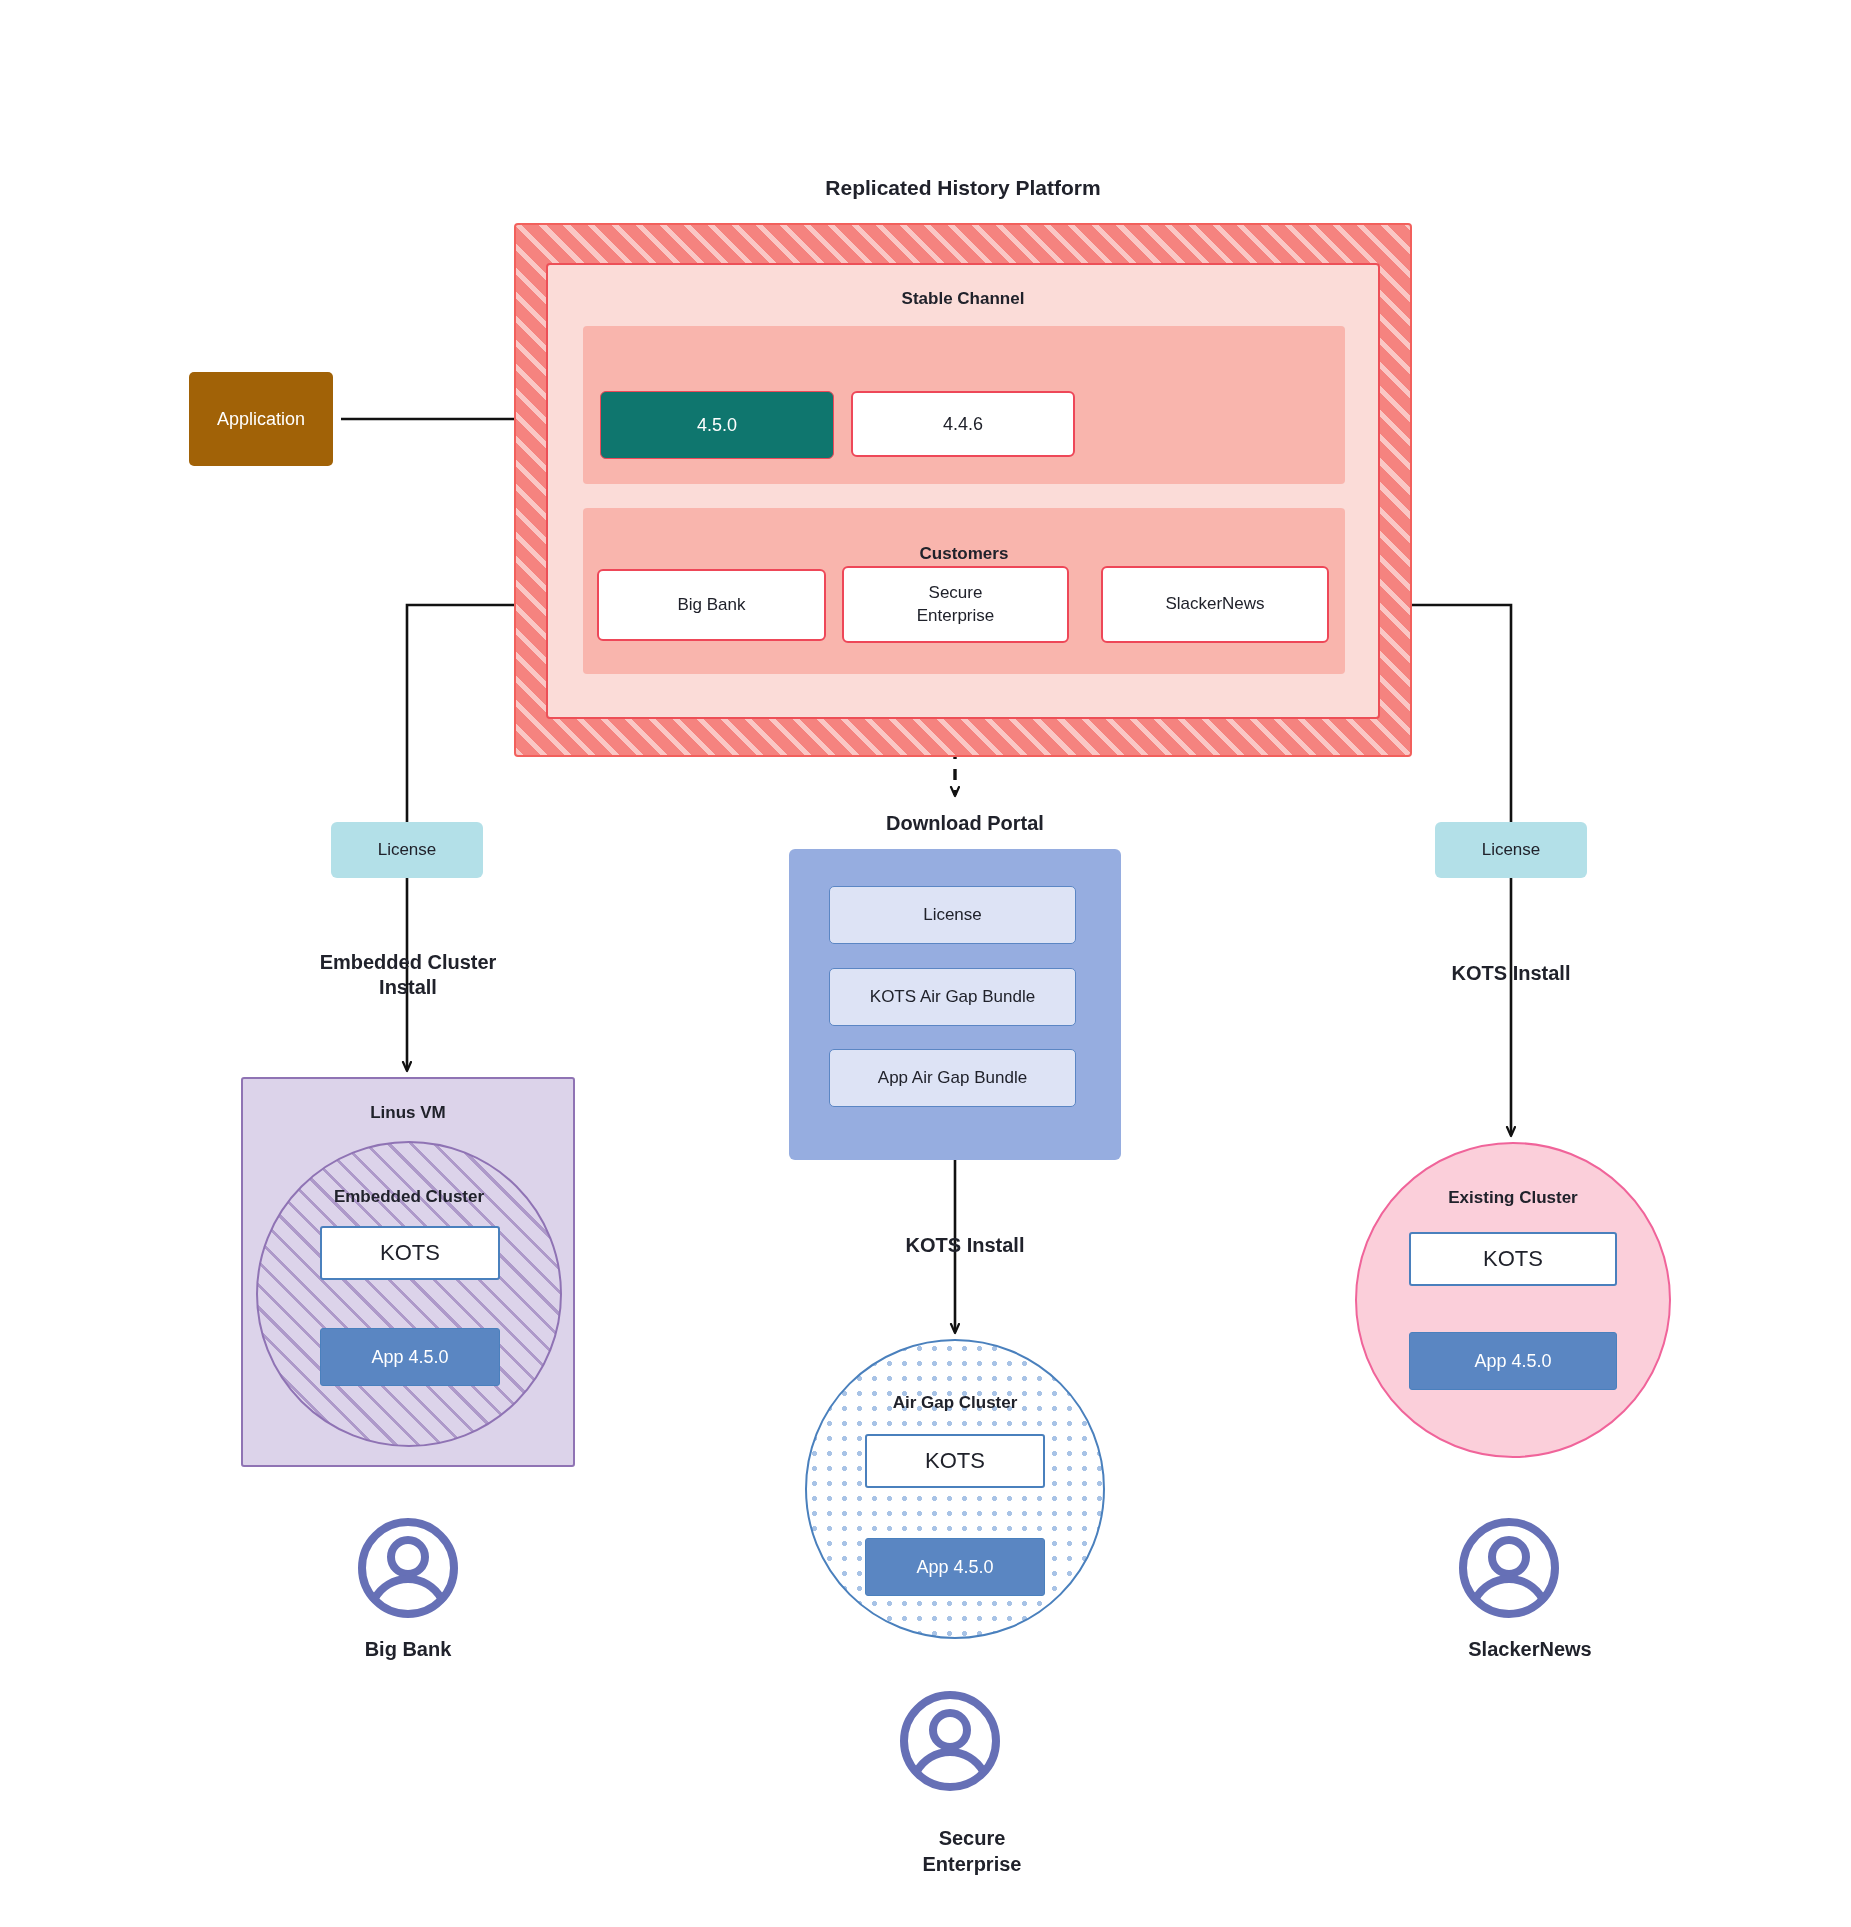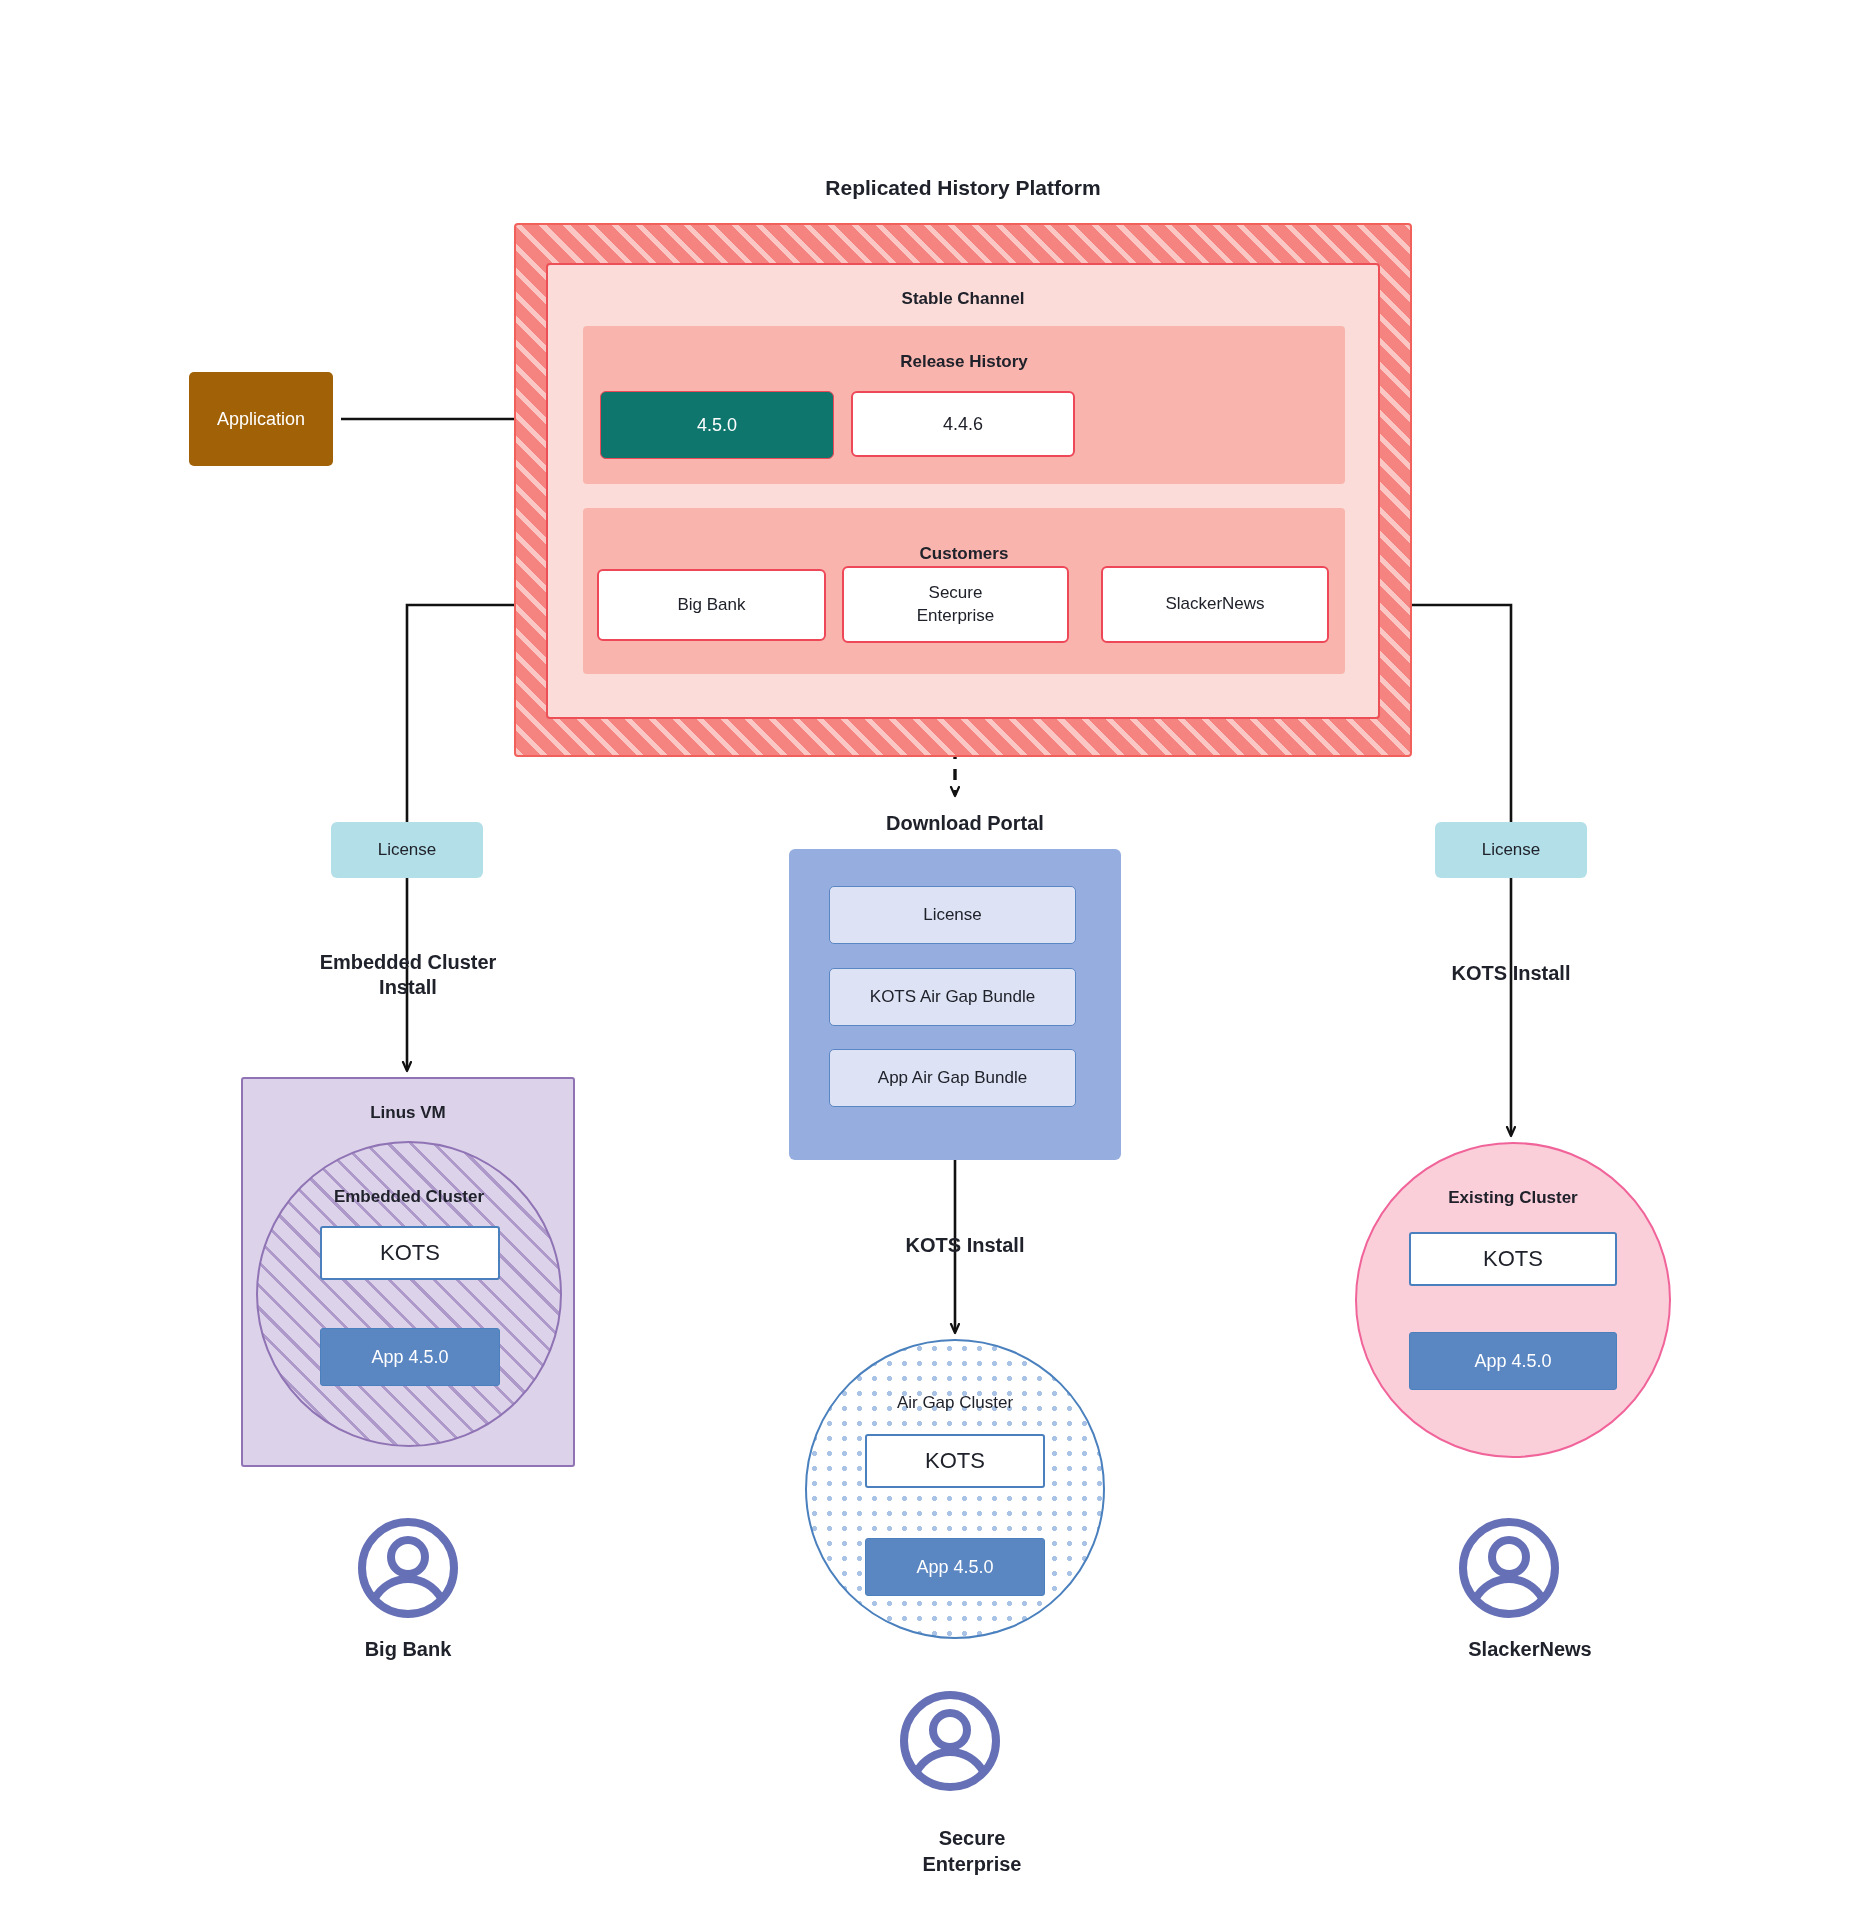--- a/index.html
+++ b/index.html
@@ -88,21 +88,21 @@
            font-size:18px;color:#ffffff;}
   #ec-kots{left:320px;top:1226px;width:180px;height:54px;}
   #ec-app{left:320px;top:1328px;width:180px;height:58px;}
 
   
   #airgap-circle{left:805px;top:1339px;width:300px;height:300px;border-radius:50%;
     background-color:#ffffff;
     background-image:radial-gradient(#a8c3e6 2.6px, rgba(0,0,0,0) 2.7px);
     background-size:15px 15px;
     border:2px solid #4a80bd;}
-  #airgap-title{left:805px;top:1390px;width:300px;height:26px;font-size:17px;font-weight:400;color:#20222b;}
+  #airgap-title{left:805px;top:1390px;width:300px;height:26px;font-size:17px;font-weight:700;color:#20222b;}
   #ag-kots{left:865px;top:1434px;width:180px;height:54px;}
   #ag-app{left:865px;top:1538px;width:180px;height:58px;}
 
   
   #existing-circle{left:1355px;top:1142px;width:316px;height:316px;border-radius:50%;
     background:#fbcfda;border:2px solid #f0649a;}
   #existing-title{left:1355px;top:1185px;width:316px;height:26px;font-size:17px;font-weight:700;color:#20222b;}
   #exc-kots{left:1409px;top:1232px;width:208px;height:54px;}
   #exc-app{left:1409px;top:1332px;width:208px;height:58px;}
 
@@ -152,21 +152,20 @@
   </svg>
 
   <div class="lbl" id="vendor-platform-title">Replicated History Platform</div>
 
   <div class="node" id="vendor-platform"></div>
 
   <div class="node" id="stable-channel"></div>
   <div class="lbl" id="stable-channel-title">Stable Channel</div>
 
   <div class="node" id="release-history"></div>
-  <div class="lbl" id="release-history-title">Release History</div>
 
   <div class="node" id="release-450">4.5.0</div>
   <div class="node" id="release-446">4.4.6</div>
 
   <div class="node" id="customers-group"></div>
   <div class="lbl" id="customers-title">Customers</div>
 
   <div class="node cust-box" id="cust-bigbank">Big Bank</div>
   <div class="node cust-box" id="cust-secure" style="white-space:pre-line;">Secure
 Enterprise</div>

